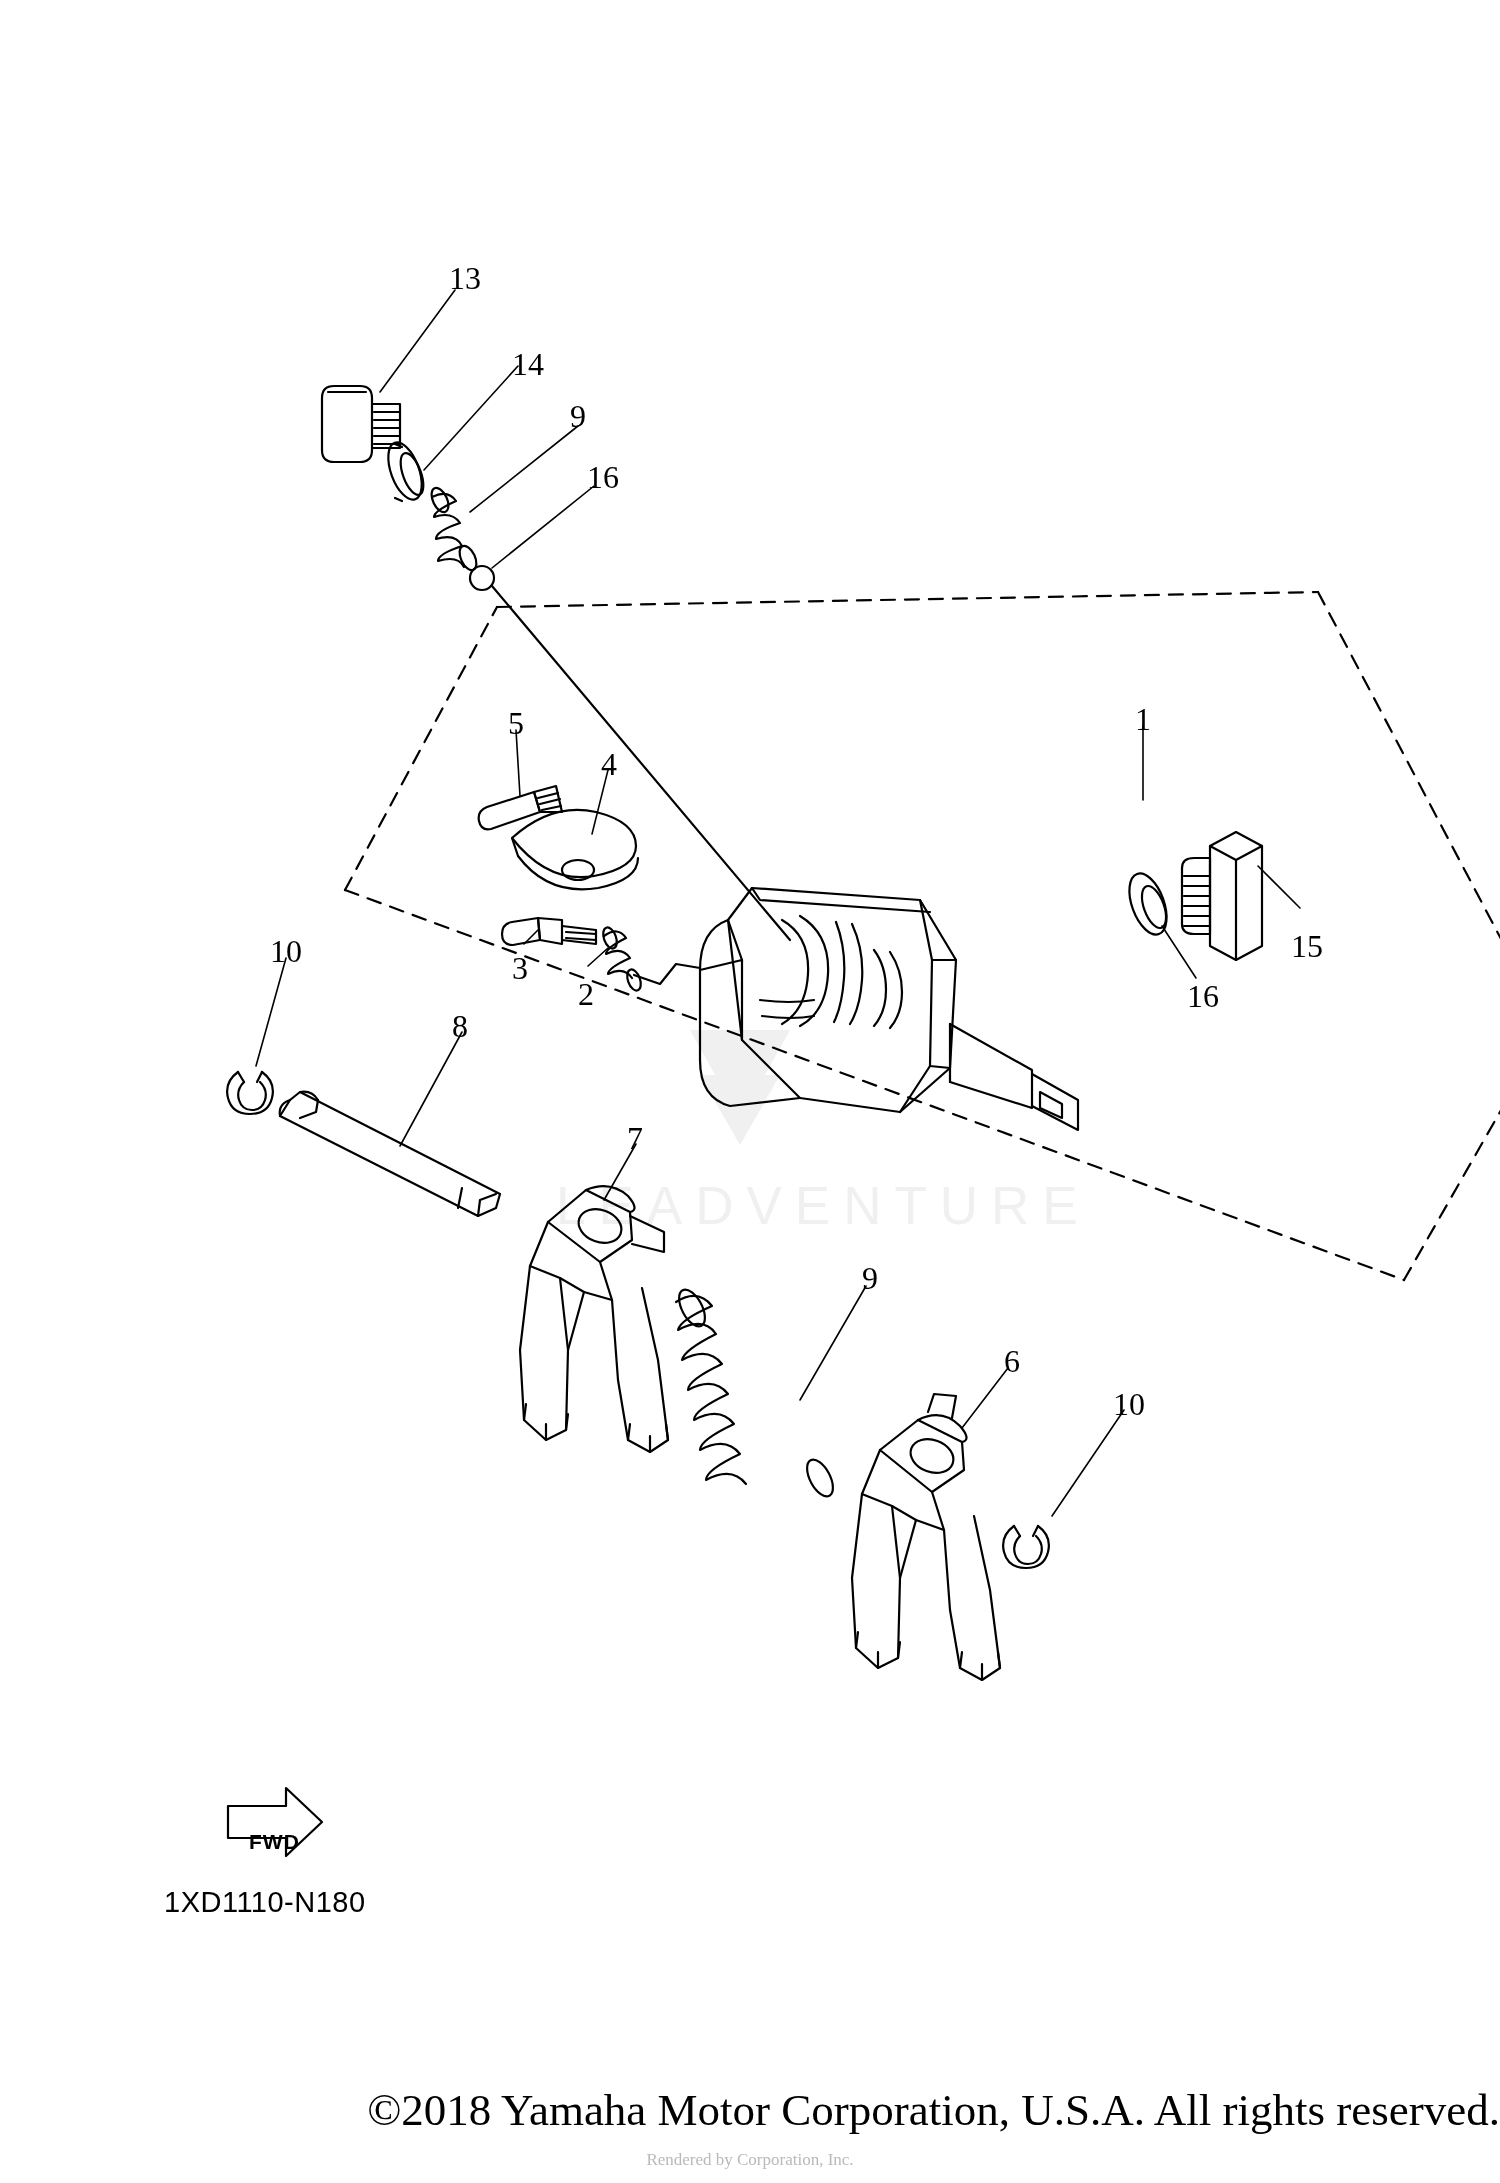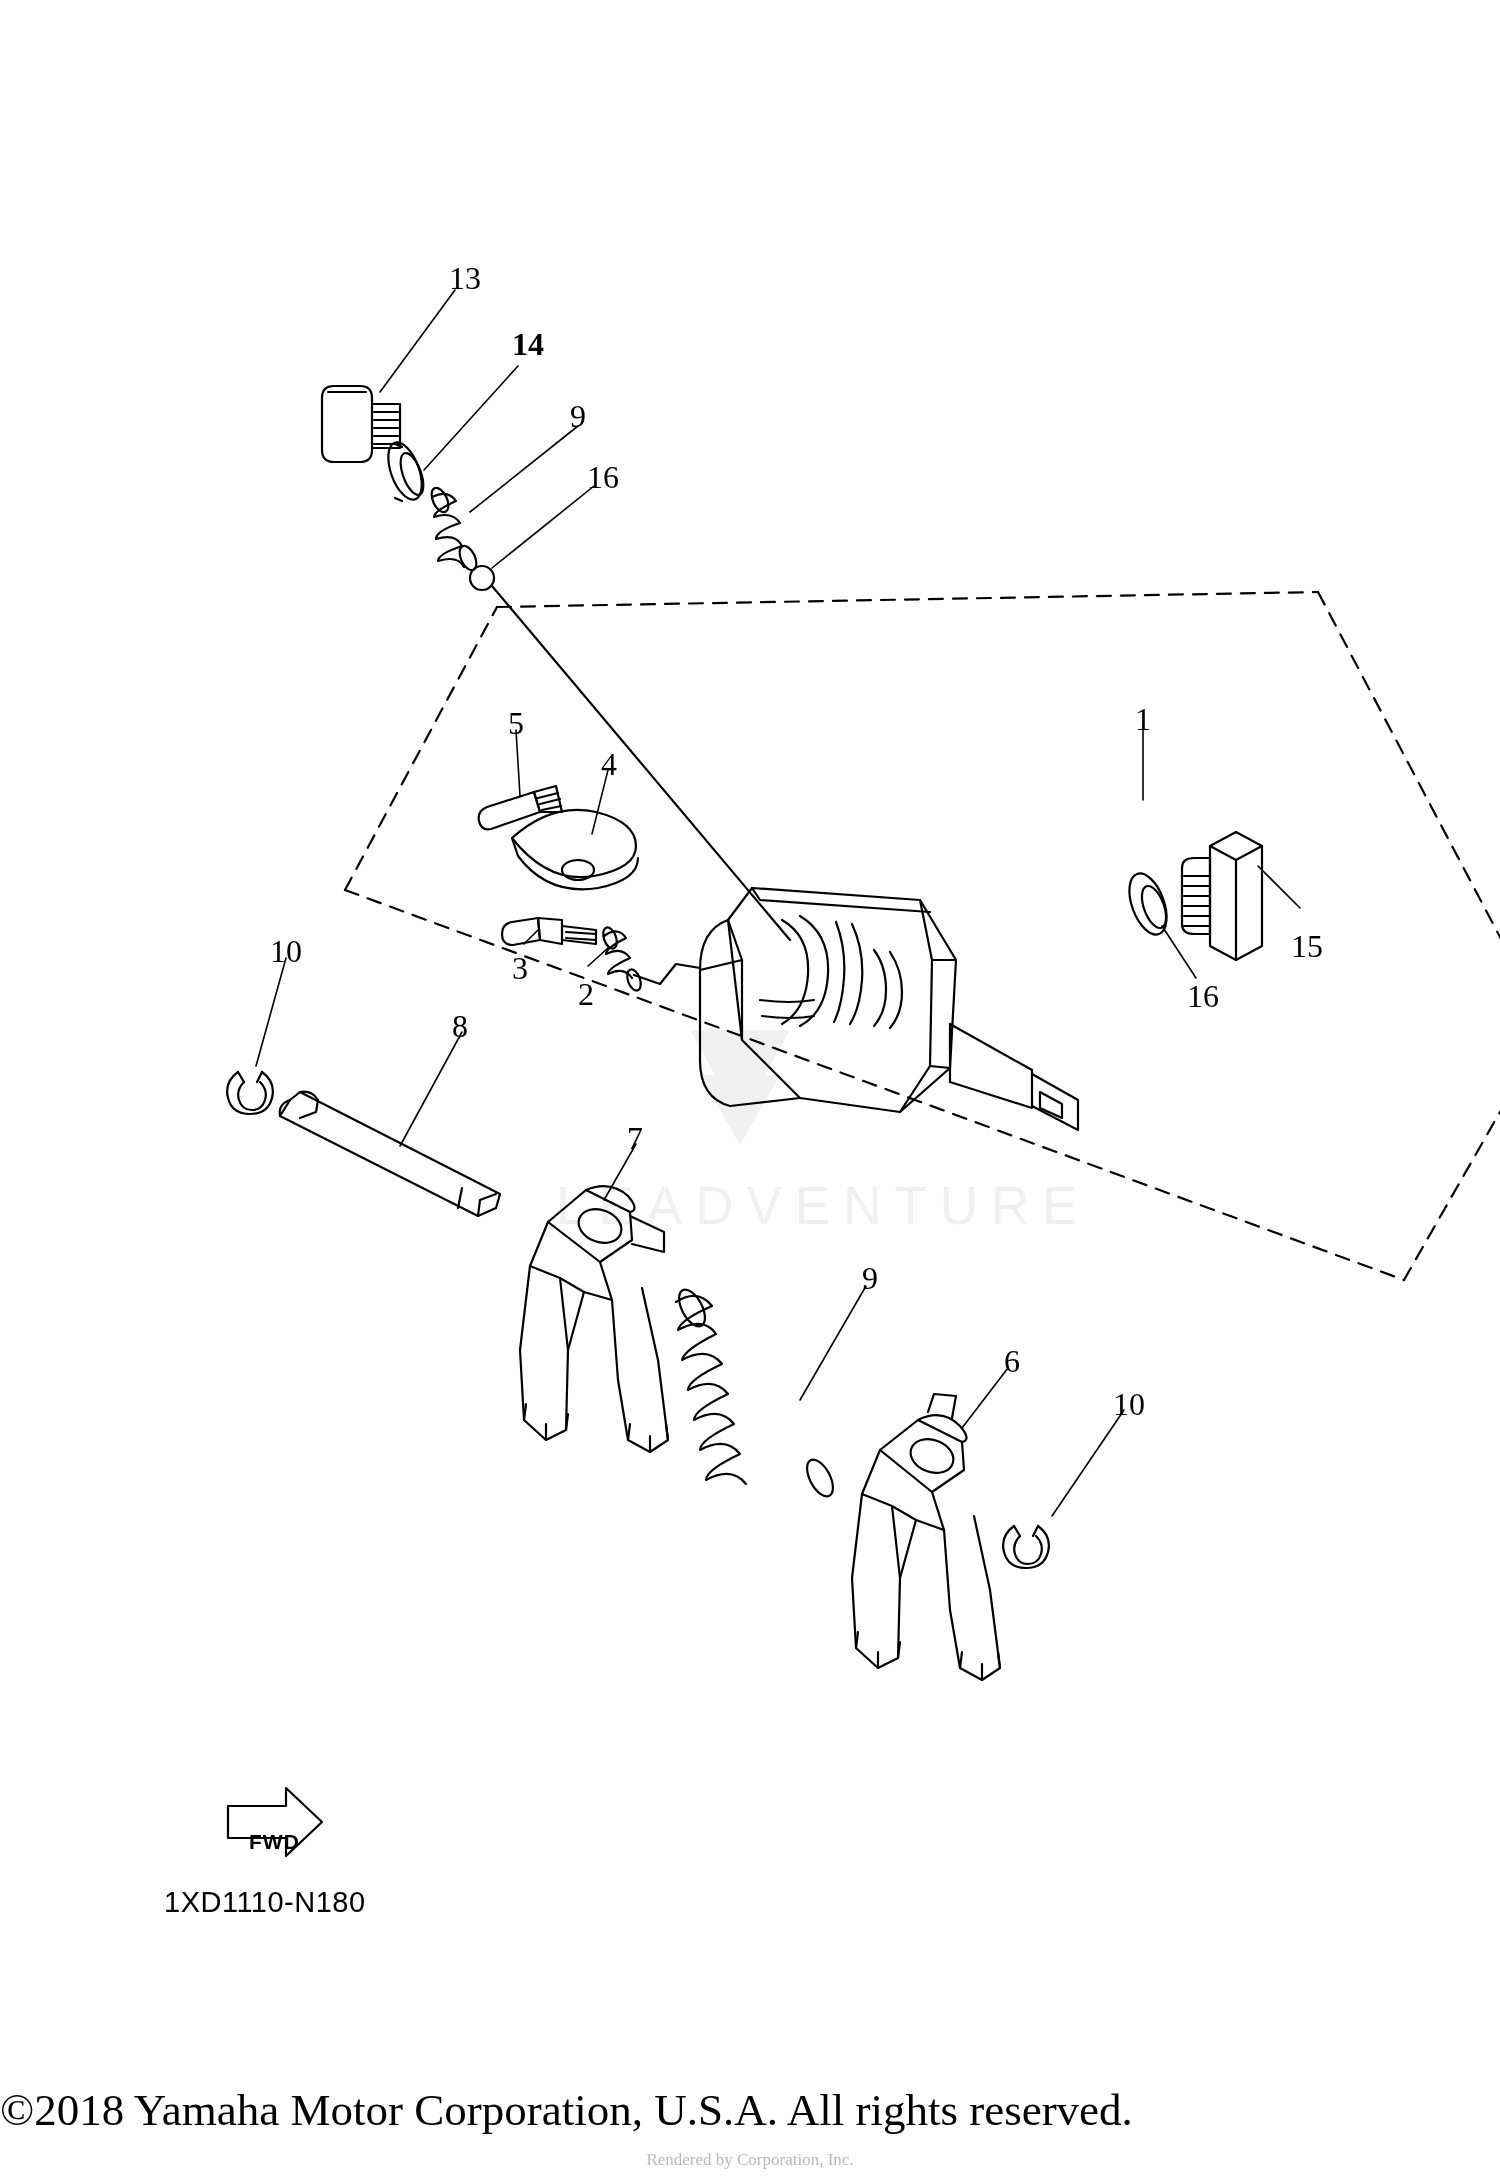--- a/index.html
+++ b/index.html
@@ -44,21 +44,21 @@
     font-family: Liberation Sans, sans-serif;
     font-size: 29px;
     letter-spacing: 0.5px;
     white-space: nowrap;
   }
   .copyright {
     position: absolute;
     left: 0;
     top: 2084px;
     width: 1500px;
-    text-align: left;
+    text-align: right;
     font-family: "Liberation Serif", serif;
     font-size: 45px;
     white-space: nowrap;
   }
   .rendered-by {
     position: absolute;
     left: 0;
     top: 2150px;
     width: 1500px;
     text-align: center;
@@ -246,21 +246,21 @@
       <path d="M 1300 908 L 1258 866" stroke-width="1.6"></path>
       <path d="M 1196 978 L 1162 926" stroke-width="1.6"></path>
 
       <path d="M 228 1806 L 286 1806 L 286 1788 L 322 1822 L 286 1856 L 286 1838 L 228 1838 Z"></path>
     </g>
   </svg>
 
   <div class="fwd-label">FWD</div>
 
   <div class="callout" style="left:449px; top:262px;">13</div>
-  <div class="callout" style="left:512px; top:328px;font-weight:bold;">14</div>
+  <div class="callout" style="left:512px; top:348px;">14</div>
   <div class="callout" style="left:570px; top:400px;">9</div>
   <div class="callout" style="left:587px; top:461px;">16</div>
   <div class="callout" style="left:1135px; top:703px;">1</div>
   <div class="callout" style="left:508px; top:707px;">5</div>
   <div class="callout" style="left:601px; top:748px;">4</div>
   <div class="callout" style="left:512px; top:952px;">3</div>
   <div class="callout" style="left:578px; top:978px;">2</div>
   <div class="callout" style="left:270px; top:935px;">10</div>
   <div class="callout" style="left:452px; top:1010px;">8</div>
   <div class="callout" style="left:627px; top:1122px;">7</div>

